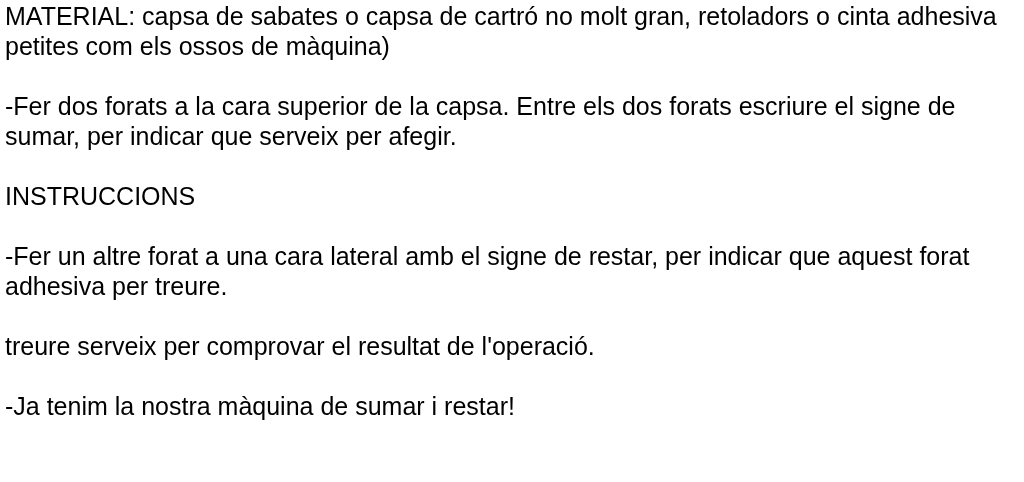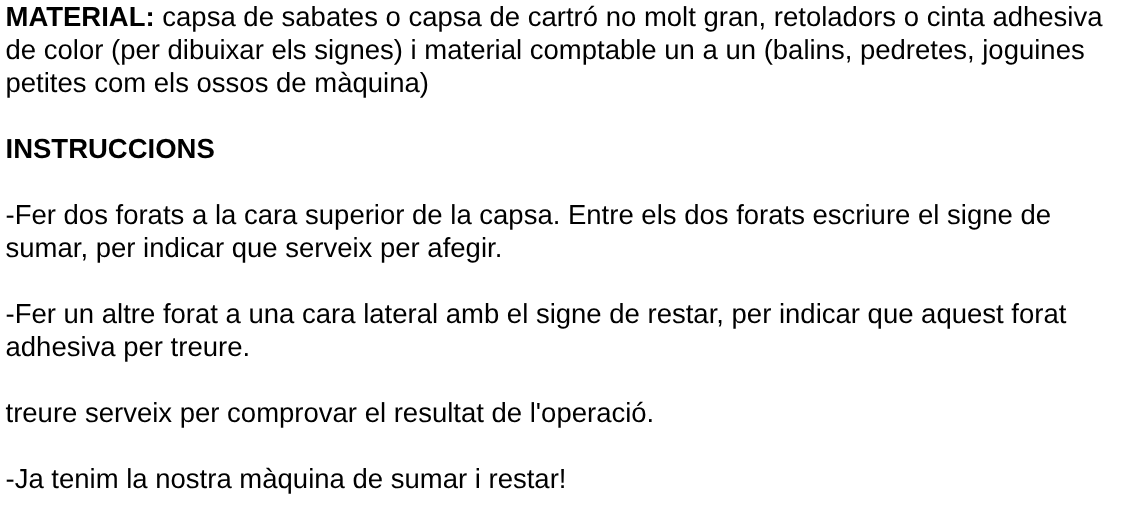--- a/index.html
+++ b/index.html
@@ -25,41 +25,40 @@
     margin: 0 0 30px 0;
   }
   .para:last-child {
     margin-bottom: 12px;
   }
   .line {
     height: 30px;
     white-space: nowrap;
   }
   .bold {
-    font-weight: 700;
+    font-weight: 400;
   }
 </style>
 </head>
 <body>
 
 <div class="doc">
 
   <div class="para">
     <div class="line"><span class="bold">MATERIAL:</span><span> capsa de sabates o capsa de cartró no molt gran, retoladors o cinta adhesiva</span></div>
-    <div class="line">de color (per dibuixar els signes) i material comptable un a un (balins, pedretes, joguines</div>
     <div class="line">petites com els ossos de màquina)</div>
-  </div>
-
-  <div class="para">
-    <div class="line bold">INSTRUCCIONS</div>
   </div>
 
   <div class="para">
     <div class="line">-Fer dos forats a la cara superior de la capsa. Entre els dos forats escriure el signe de</div>
     <div class="line">sumar, per indicar que serveix per afegir.</div>
+  </div>
+
+  <div class="para">
+    <div class="line bold">INSTRUCCIONS</div>
   </div>
 
   <div class="para">
     <div class="line">-Fer un altre forat a una cara lateral amb el signe de restar, per indicar que aquest forat</div>
     <div class="line">adhesiva per treure.</div>
   </div>
 
   <div class="para">
     <div class="line">treure serveix per comprovar el resultat de l'operació.</div>
   </div>

